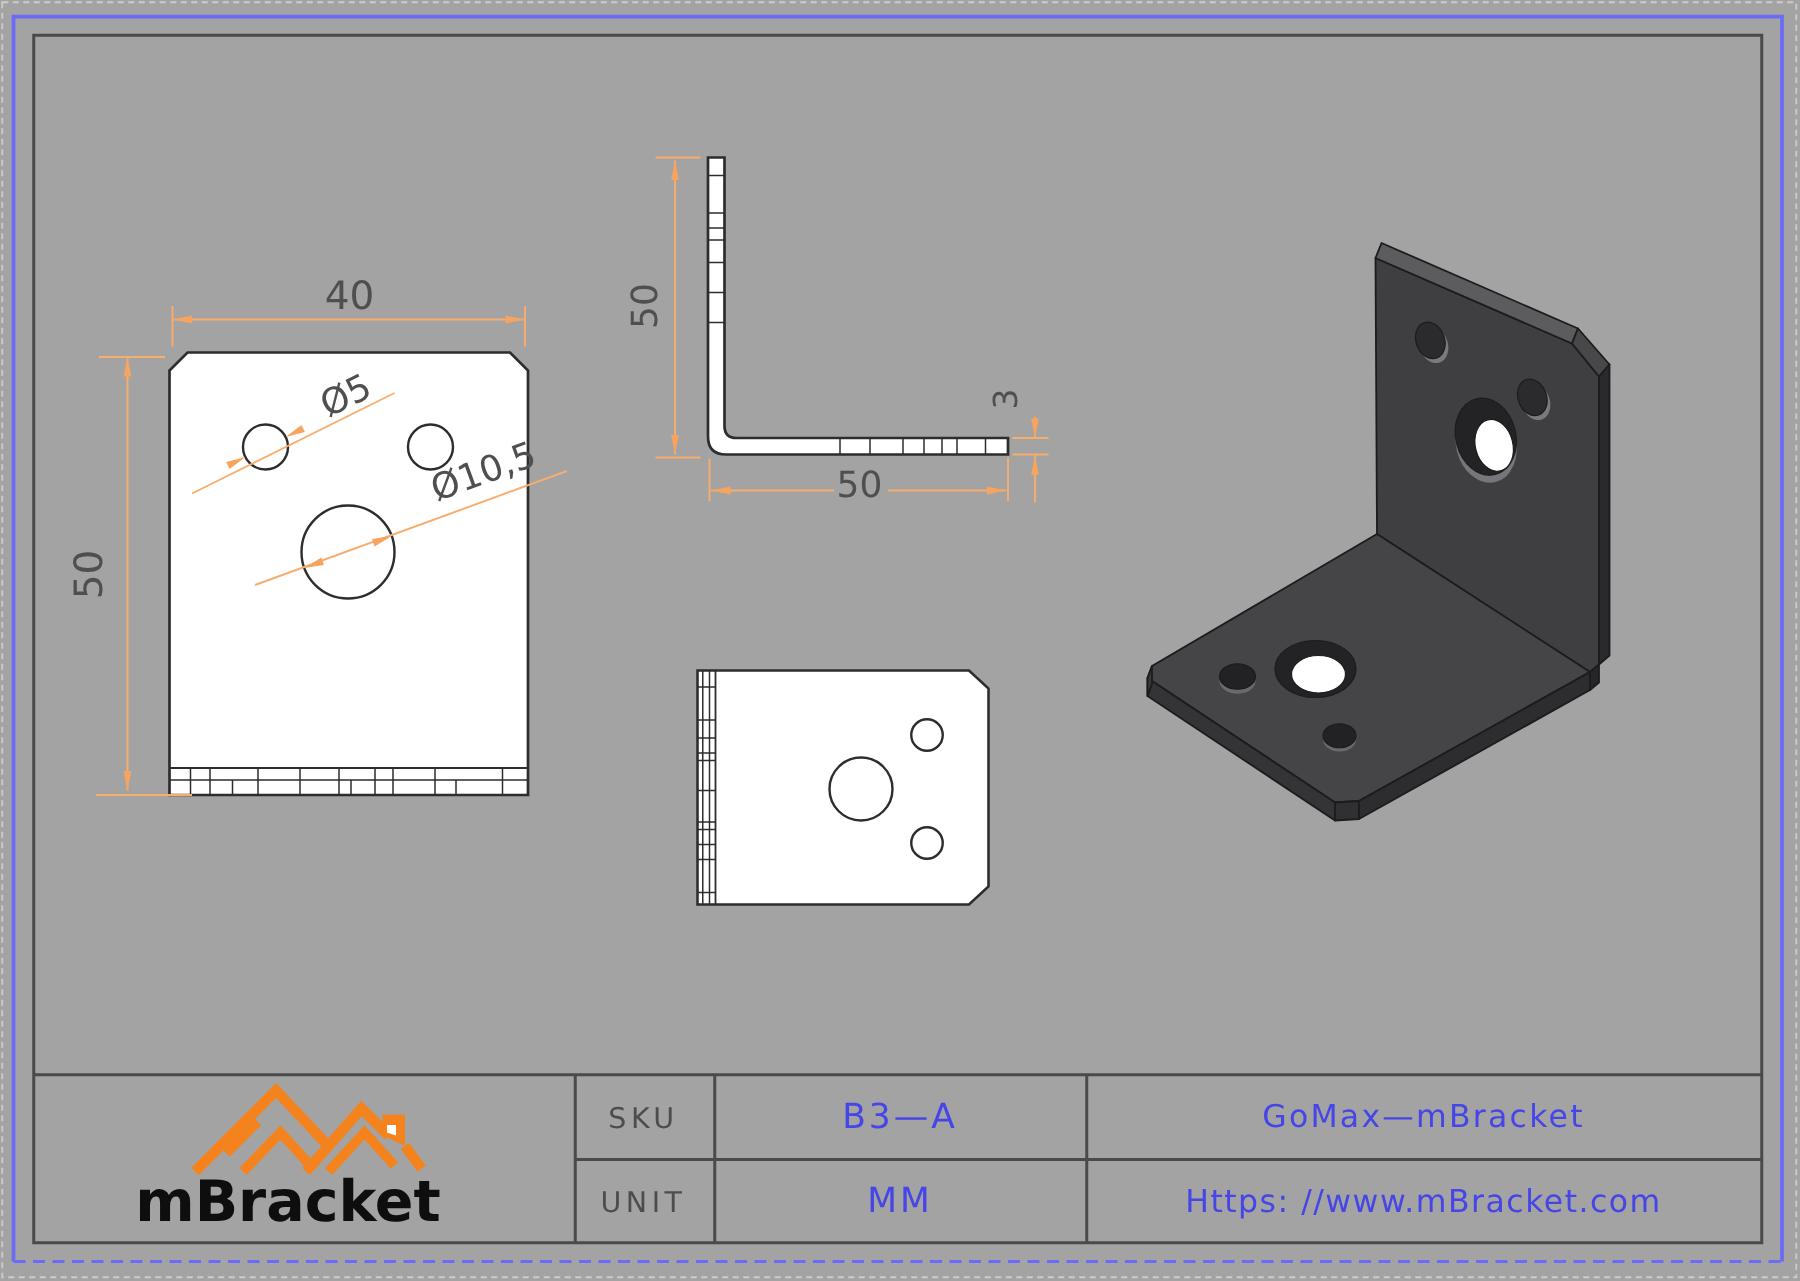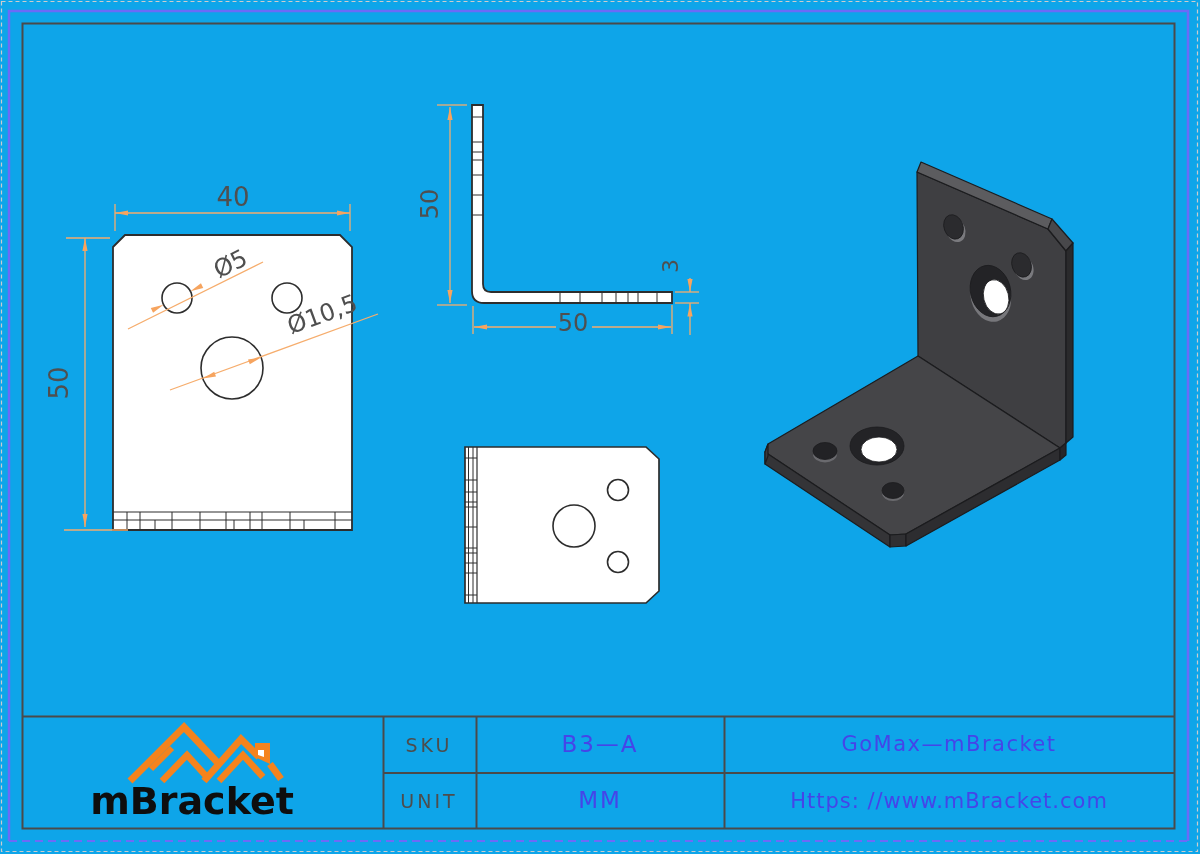--- a/index.html
+++ b/index.html
@@ -1,16 +1,16 @@
 <!DOCTYPE html>
 <html><head>
 <meta charset="utf-8">
 <style>
   html,body{margin:0;padding:0;background:#ffffff;}
-  .page{position:relative;width:1200px;height:854px;background:#0ea5e9;overflow:hidden;
+  .page{position:relative;width:1200px;height:854px;background:#a3a3a3;overflow:hidden;
         font-family:"DejaVu Sans", sans-serif;text-align:right;}
   svg{position:absolute;left:0;top:0;}
   svg text{font-family:"DejaVu Sans", sans-serif;}
   .dimtxt{fill:#4f4f4f;}
   .bluetxt{fill:#4545e8;}
   .labeltxt{fill:#4d4d4d;letter-spacing:3px;}
   .logotxt{fill:#0e0e0e;font-weight:bold;}
 </style>
 </head>
 <body>

